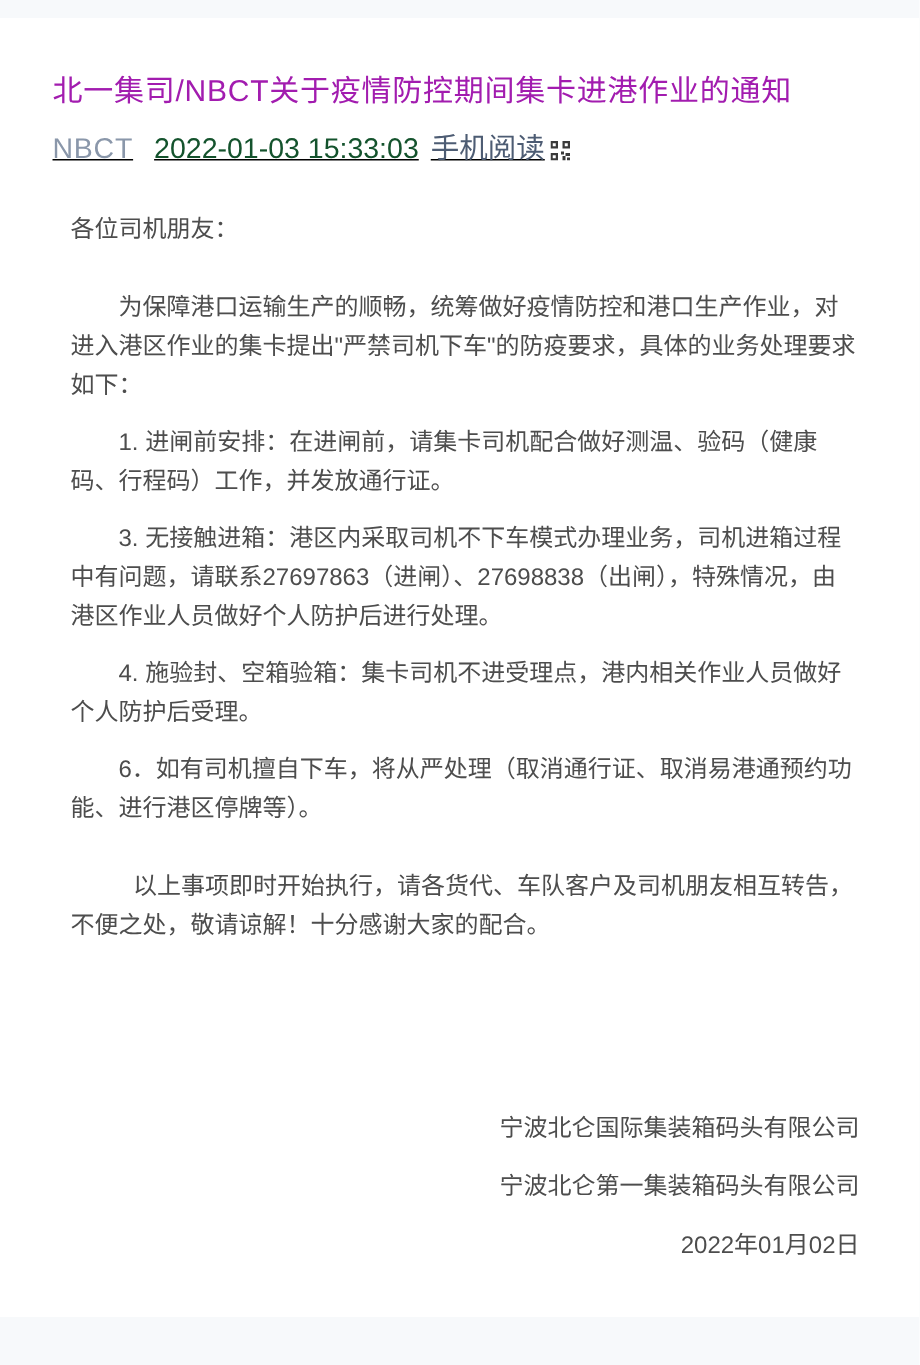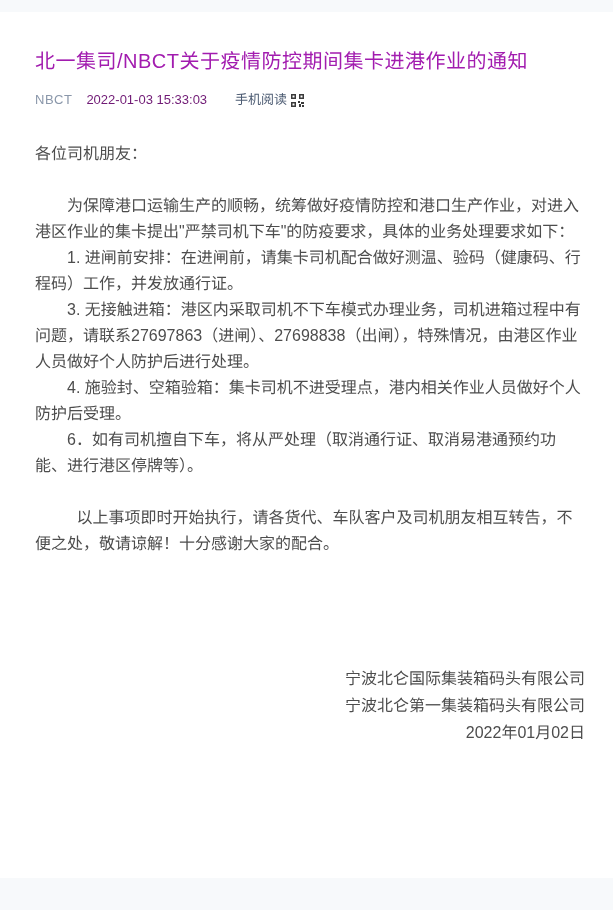--- a/index.html
+++ b/index.html
@@ -25,52 +25,53 @@
     font-size: 20px;
     line-height: 30px;
     font-weight: 400;
     color: #a21caf;
     letter-spacing: 0.5px;
   }
   .meta-row {
     margin-top: 16px;
     display: flex;
     align-items: flex-start;
-    font-size: 13px;
+    font-size: 19px;
     line-height: 16px;
+    text-decoration: underline;
   }
   .meta-source {
     color: #8a97aa;
     margin-right: 14px;
     letter-spacing: 0.5px;
   }
   .meta-timestamp {
-    color: #701a75;
-    margin-right: 28px;
+    color: #14532d;
+    margin-right: 8px;
   }
   .mobile-read {
     display: inline-flex;
     align-items: center;
     color: #4d5c73;
     cursor: pointer;
   }
   .mobile-read .qr-icon {
     margin-left: 4px;
     display: inline-block;
     width: 13px;
     height: 13px;
     color: #3a3a3a;
   }
   .article-body {
     margin-top: 33px;
     font-size: 16px;
     line-height: 26px;
     color: #4d4d4d;
   }
-  .article-body p { margin: 0; }
+  .article-body p { margin: 12px; }
   .para-greeting { text-indent: 0; }
   .para-intro {
     margin-top: 26px !important;
     text-indent: 2em;
   }
   .para-item { text-indent: 2em; }
   .para-closing {
     margin-top: 26px !important;
     text-indent: 2.6em;
   }

